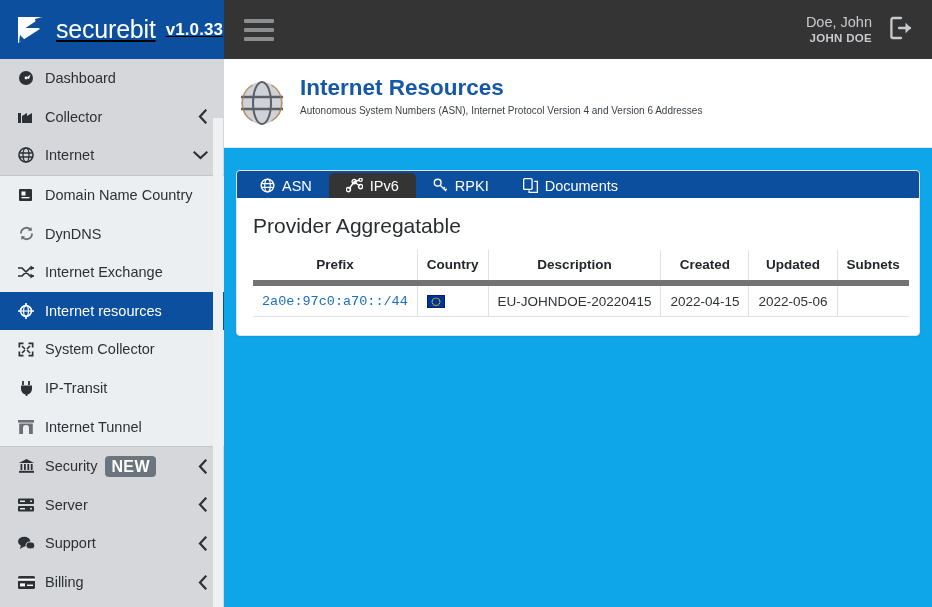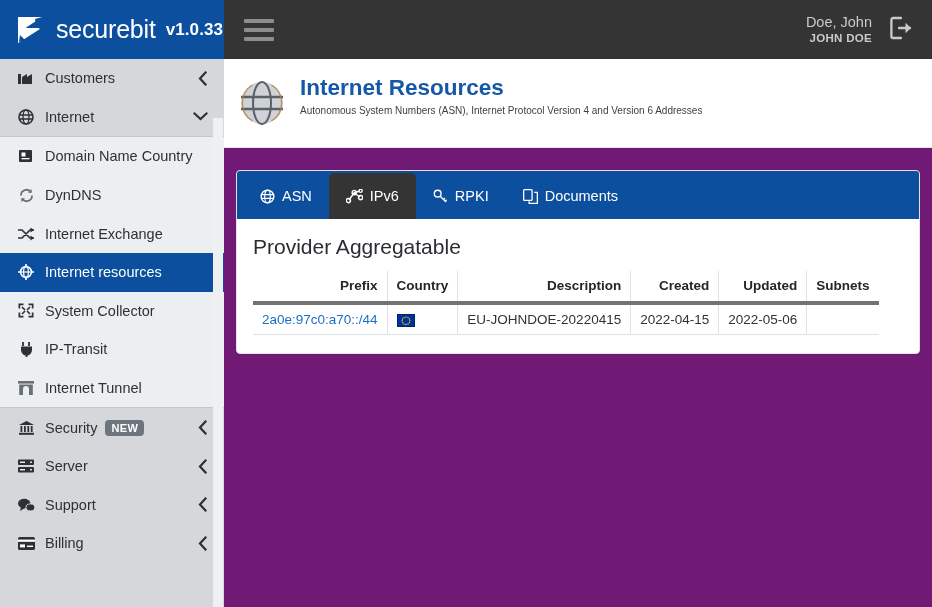--- a/index.html
+++ b/index.html
@@ -17,20 +17,21 @@
     background: #d5d7da;
     display: flex; flex-direction: column;
     position: relative;
     flex: 0 0 224px;
   }
   .brand {
     height: 59px; background: #0b4f9e;
     display: flex; align-items: center; gap: 10px;
     padding: 0 12px;
     position: relative;
+    text-decoration: underline;
   }
   .brand-logo { width: 34px; height: 34px; flex: 0 0 34px; }
   .brand-name {
     color: #fff; font-size: 25px; font-weight: 400;
     letter-spacing: -0.2px; line-height: 1;
   }
   .brand-version {
     color: #fff; font-size: 17px; font-weight: bold;
     margin-left: auto; padding-right: 4px; letter-spacing: 0.1px;
   }
@@ -53,38 +54,38 @@
     display: flex; align-items: center; justify-content: center;
   }
   .nav-item .ico svg { display: block; }
   .nav-item .lbl { white-space: nowrap; }
   .nav-item .chev { margin-left: auto; display: flex; align-items: center; }
   .nav-item.active { background: #0b4f9e; color: #ffffff; }
   .nav-item.active .ico svg { fill: #ffffff; }
   .nav-sep { height: 1px; background: #c3c6c9; }
   .badge-new {
     background: #6c757d; color: #fff;
-    font-size: 11px; font-weight: bold;
+    font-size: 16px; font-weight: bold;
     padding: 3px 6px 2px; border-radius: 4px;
     margin-left: 8px; letter-spacing: 0.4px; line-height: 1;
   }
   .sb-track {
     position: absolute; top: 59px; right: 1px; width: 10px;
     height: 548px; background: #eef0f2;
   }
   .sb-thumb {
     position: absolute; top: 0; right: 0; width: 10px;
     height: 0px; background: #c1c4c7; border-radius: 5px;
   }
 
   
   .main {
     flex: 1; height: 607px;
     display: flex; flex-direction: column;
-    background: #701a75;
+    background: #0ea5e9;
     position: relative;
   }
   .topbar {
     height: 59px; background: #343434;
     display: flex; align-items: center;
     padding: 0 14px 0 20px;
     flex: 0 0 59px;
   }
   .hamburger { width: 30px; cursor: pointer; }
   .hamburger span {
@@ -117,52 +118,52 @@
   .card {
     background: #ffffff;
     border: 1px solid #e1e3e6;
     border-radius: 4px;
     box-shadow: 0 1px 2px rgba(0,0,0,0.06);
     overflow: hidden;
     max-width: 684px;
   }
   .tabbar {
     background: #0b4f9e; display: flex; align-items: stretch;
-    height: 48px; padding: 0 0 0 6px;
+    height: 27px; padding: 0 0 0 6px;
   }
   .tab {
     display: flex; align-items: center; gap: 7px;
     color: #ffffff; font-size: 14.5px;
     padding: 0 17px; cursor: pointer;
     border-radius: 5px 5px 0 0;
     margin-top: 2px;
   }
   .tab.active { background: #343434; margin-top: 2px; }
   .tab .ico { display: flex; align-items: center; }
 
   .card-body { padding: 14px 16px 18px 16px; }
   .card-title { font-size: 21px; color: #2a2d31; font-weight: 400; margin: 2px 0 12px 0; }
 
   table.data { border-collapse: collapse; font-size: 13.5px; }
   table.data th {
-    text-align: right; font-weight: bold; color: #23262a;
+    text-align: center; font-weight: bold; color: #23262a;
     padding: 7px 9px 8px 9px;
-    border-bottom: 4px solid #737373;
+    border-bottom: 6px solid #737373;
     border-right: 1px solid #dee2e6;
     white-space: nowrap;
   }
   table.data th:last-child { border-right: none; }
   table.data td {
     padding: 7px 9px; color: #2f3237;
     border-bottom: 1px solid #dee2e6;
     border-right: 1px solid #dee2e6;
     white-space: nowrap;
   }
   table.data td:last-child { border-right: none; }
-  table.data td.link a { color: #1a6fc4; text-decoration: none; cursor: pointer; }
+  table.data td.link a { color: #1a6fc4; text-decoration: none; cursor: pointer; font-family: Liberation Mono, monospace; }
   .eu-flag {
     width: 18px; height: 13px; background: #003399;
     display: inline-block; position: relative; vertical-align: middle;
     border: 1px solid #00246b;
   }
   .eu-flag svg { display: block; }
   .col-subnets { min-width: 66px; }
 </style>
 </head>
 <body>
@@ -181,28 +182,38 @@
           <path d="M8 22 L13 27 L7 29 Z" fill="#0b4f9e"></path>
         </svg>
       </span>
       <span class="brand-name">securebit</span>
       <span class="brand-version">v1.0.33</span>
     </div>
 
     <nav class="nav">
 
       <div class="nav-group">
+        <div class="nav-item">
+          <span class="ico">
+            <svg width="16" height="16" viewBox="0 0 16 16">
+                <circle cx="8" cy="8" r="7" fill="#2d3136"></circle>
+                <path d="M8 8 L12.5 4.5 L11 9 Z" fill="#ffffff"></path>
+                <circle cx="8" cy="8" r="1.4" fill="#ffffff"></circle>
+              </svg>
+          </span>
+          <span class="lbl">Dashboard</span>
+        </div>
 
         <div class="nav-item">
           <span class="ico">
             <svg width="17" height="14" viewBox="0 0 17 14">
                 <path d="M0 13 L0 3 L3 3 L3 13 Z M4 13 L4 6 L9 3 L9 6 L14 3 L14 13 Z" fill="#2d3136"></path>
               </svg>
           </span>
-          <span class="lbl">Customers</span>
+          <span class="lbl">Collector</span>
           <span class="chev">
             <svg width="11" height="15" viewBox="0 0 11 15">
                 <path d="M8.5 1.5 L3 7.5 L8.5 13.5" stroke="#2d3136" stroke-width="2.2" fill="none" stroke-linecap="square"></path>
               </svg>
           </span>
         </div>
 
         <div class="nav-item">
           <span class="ico">
             <svg width="16" height="16" viewBox="0 0 16 16">

